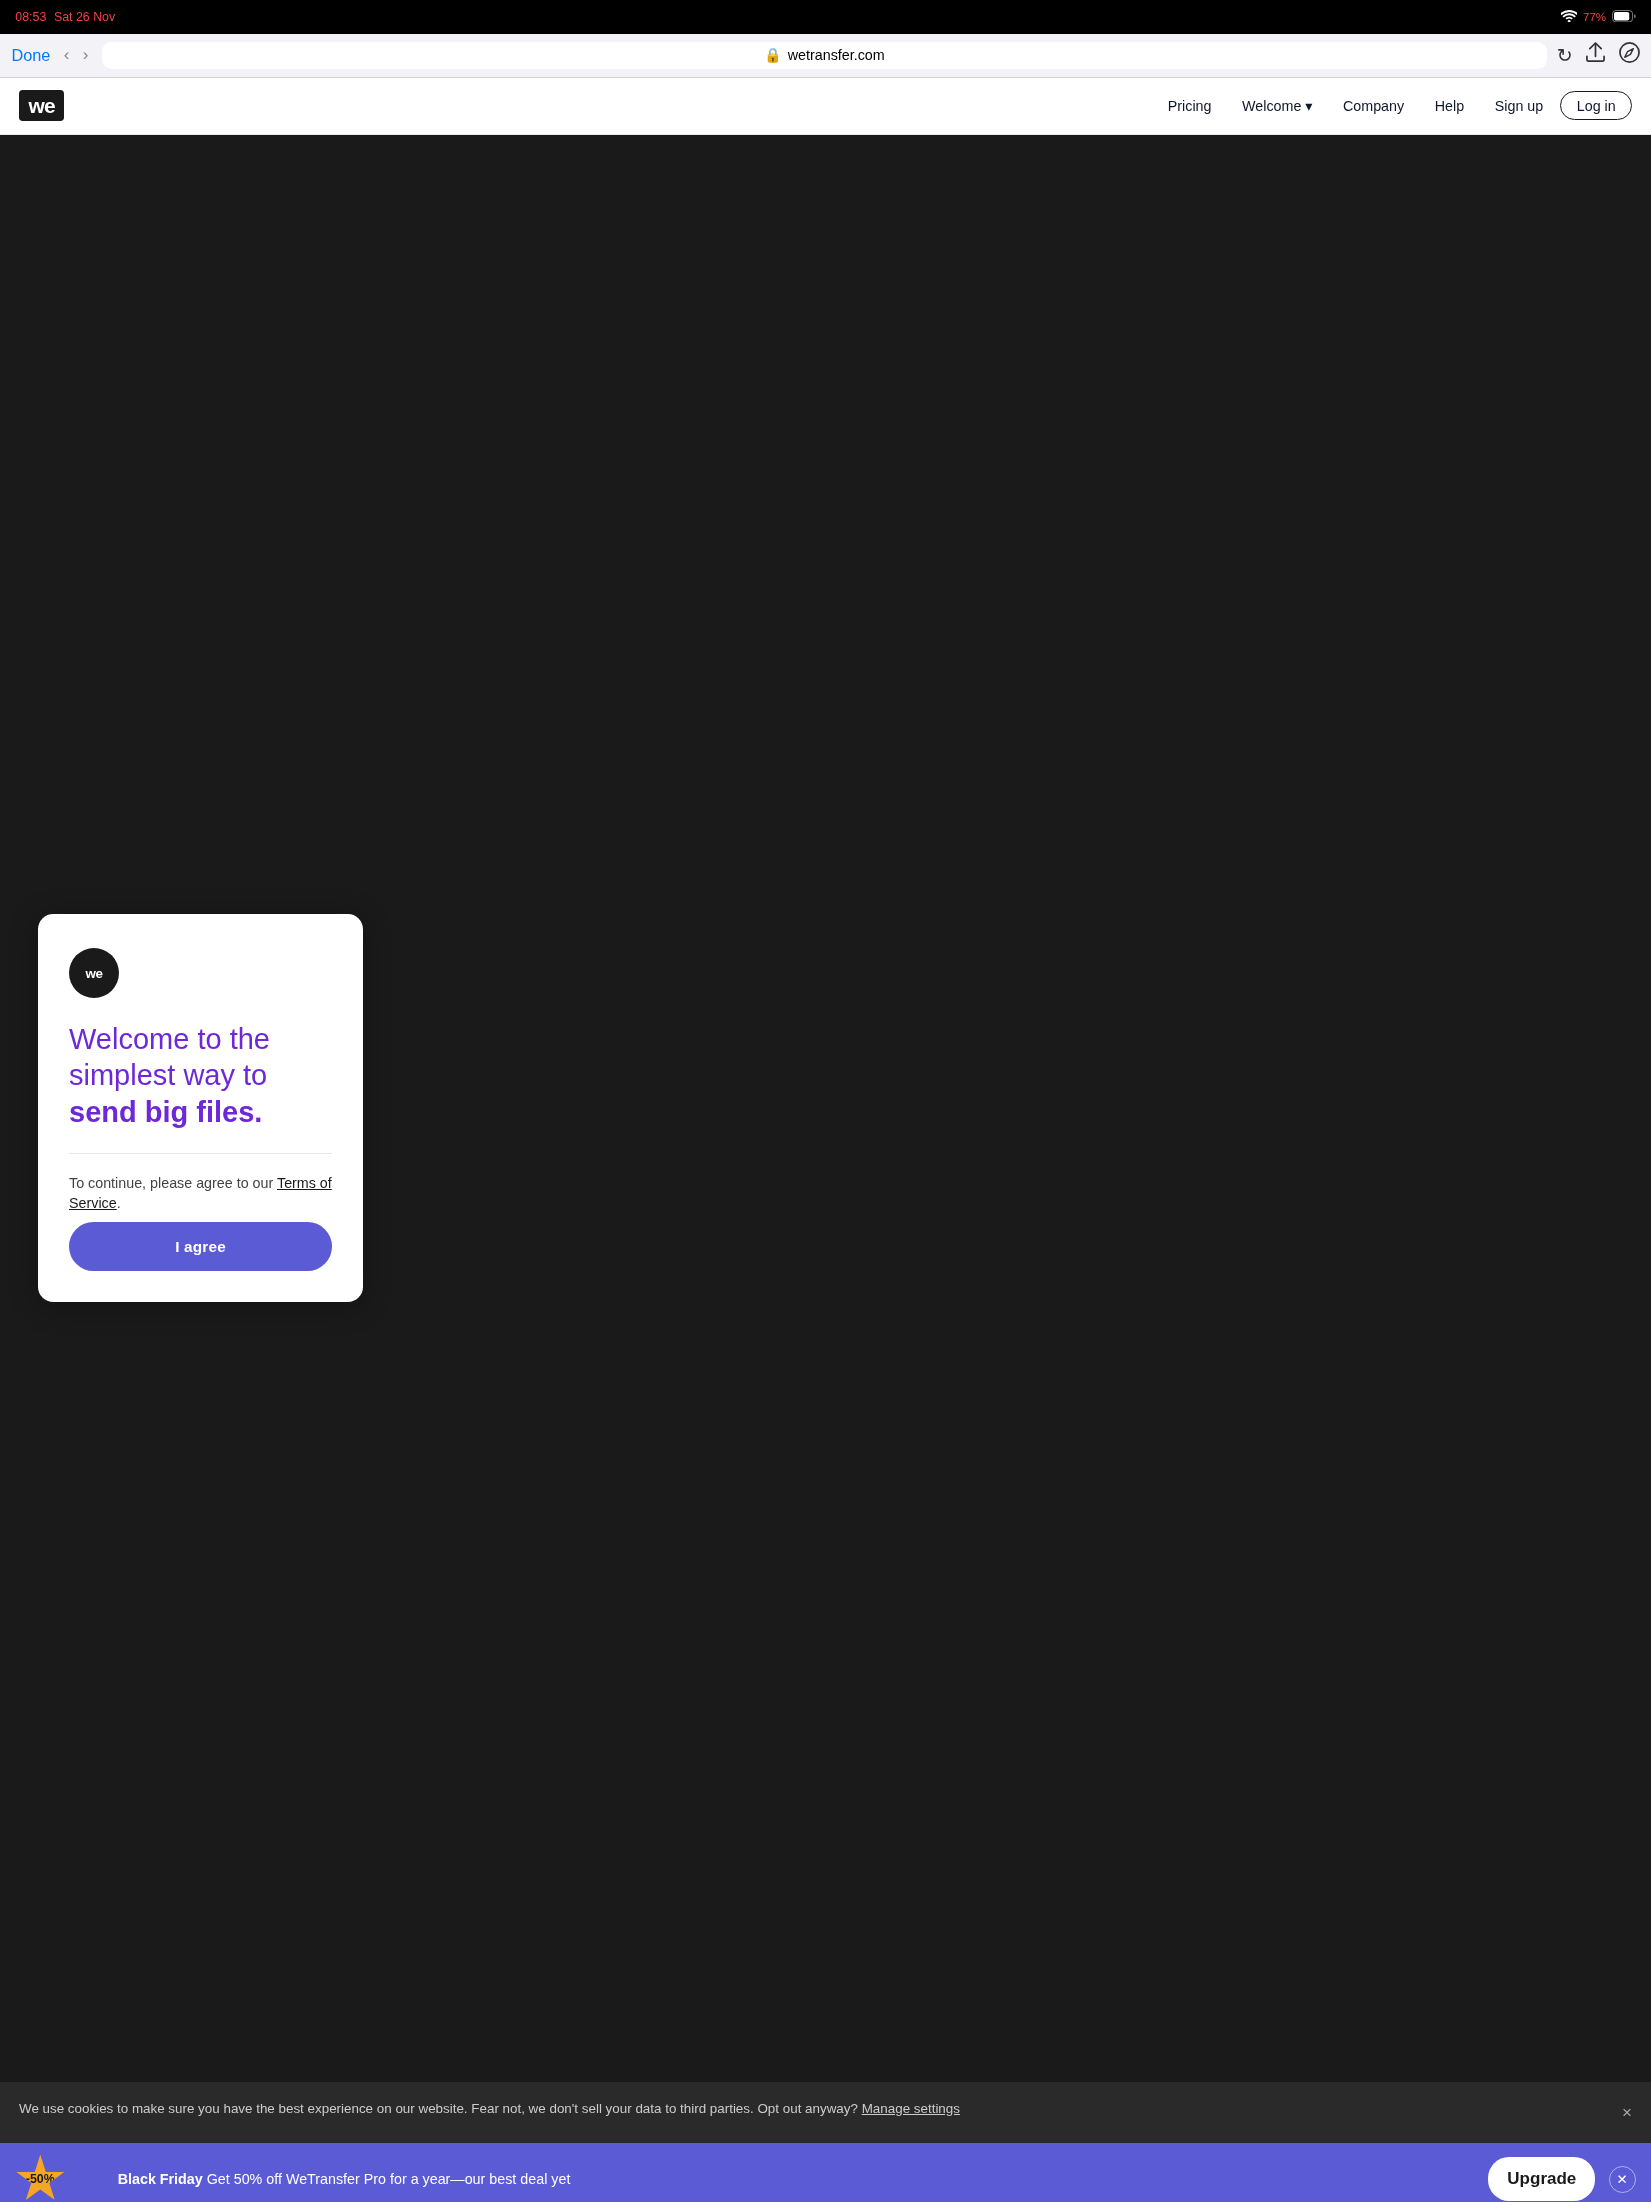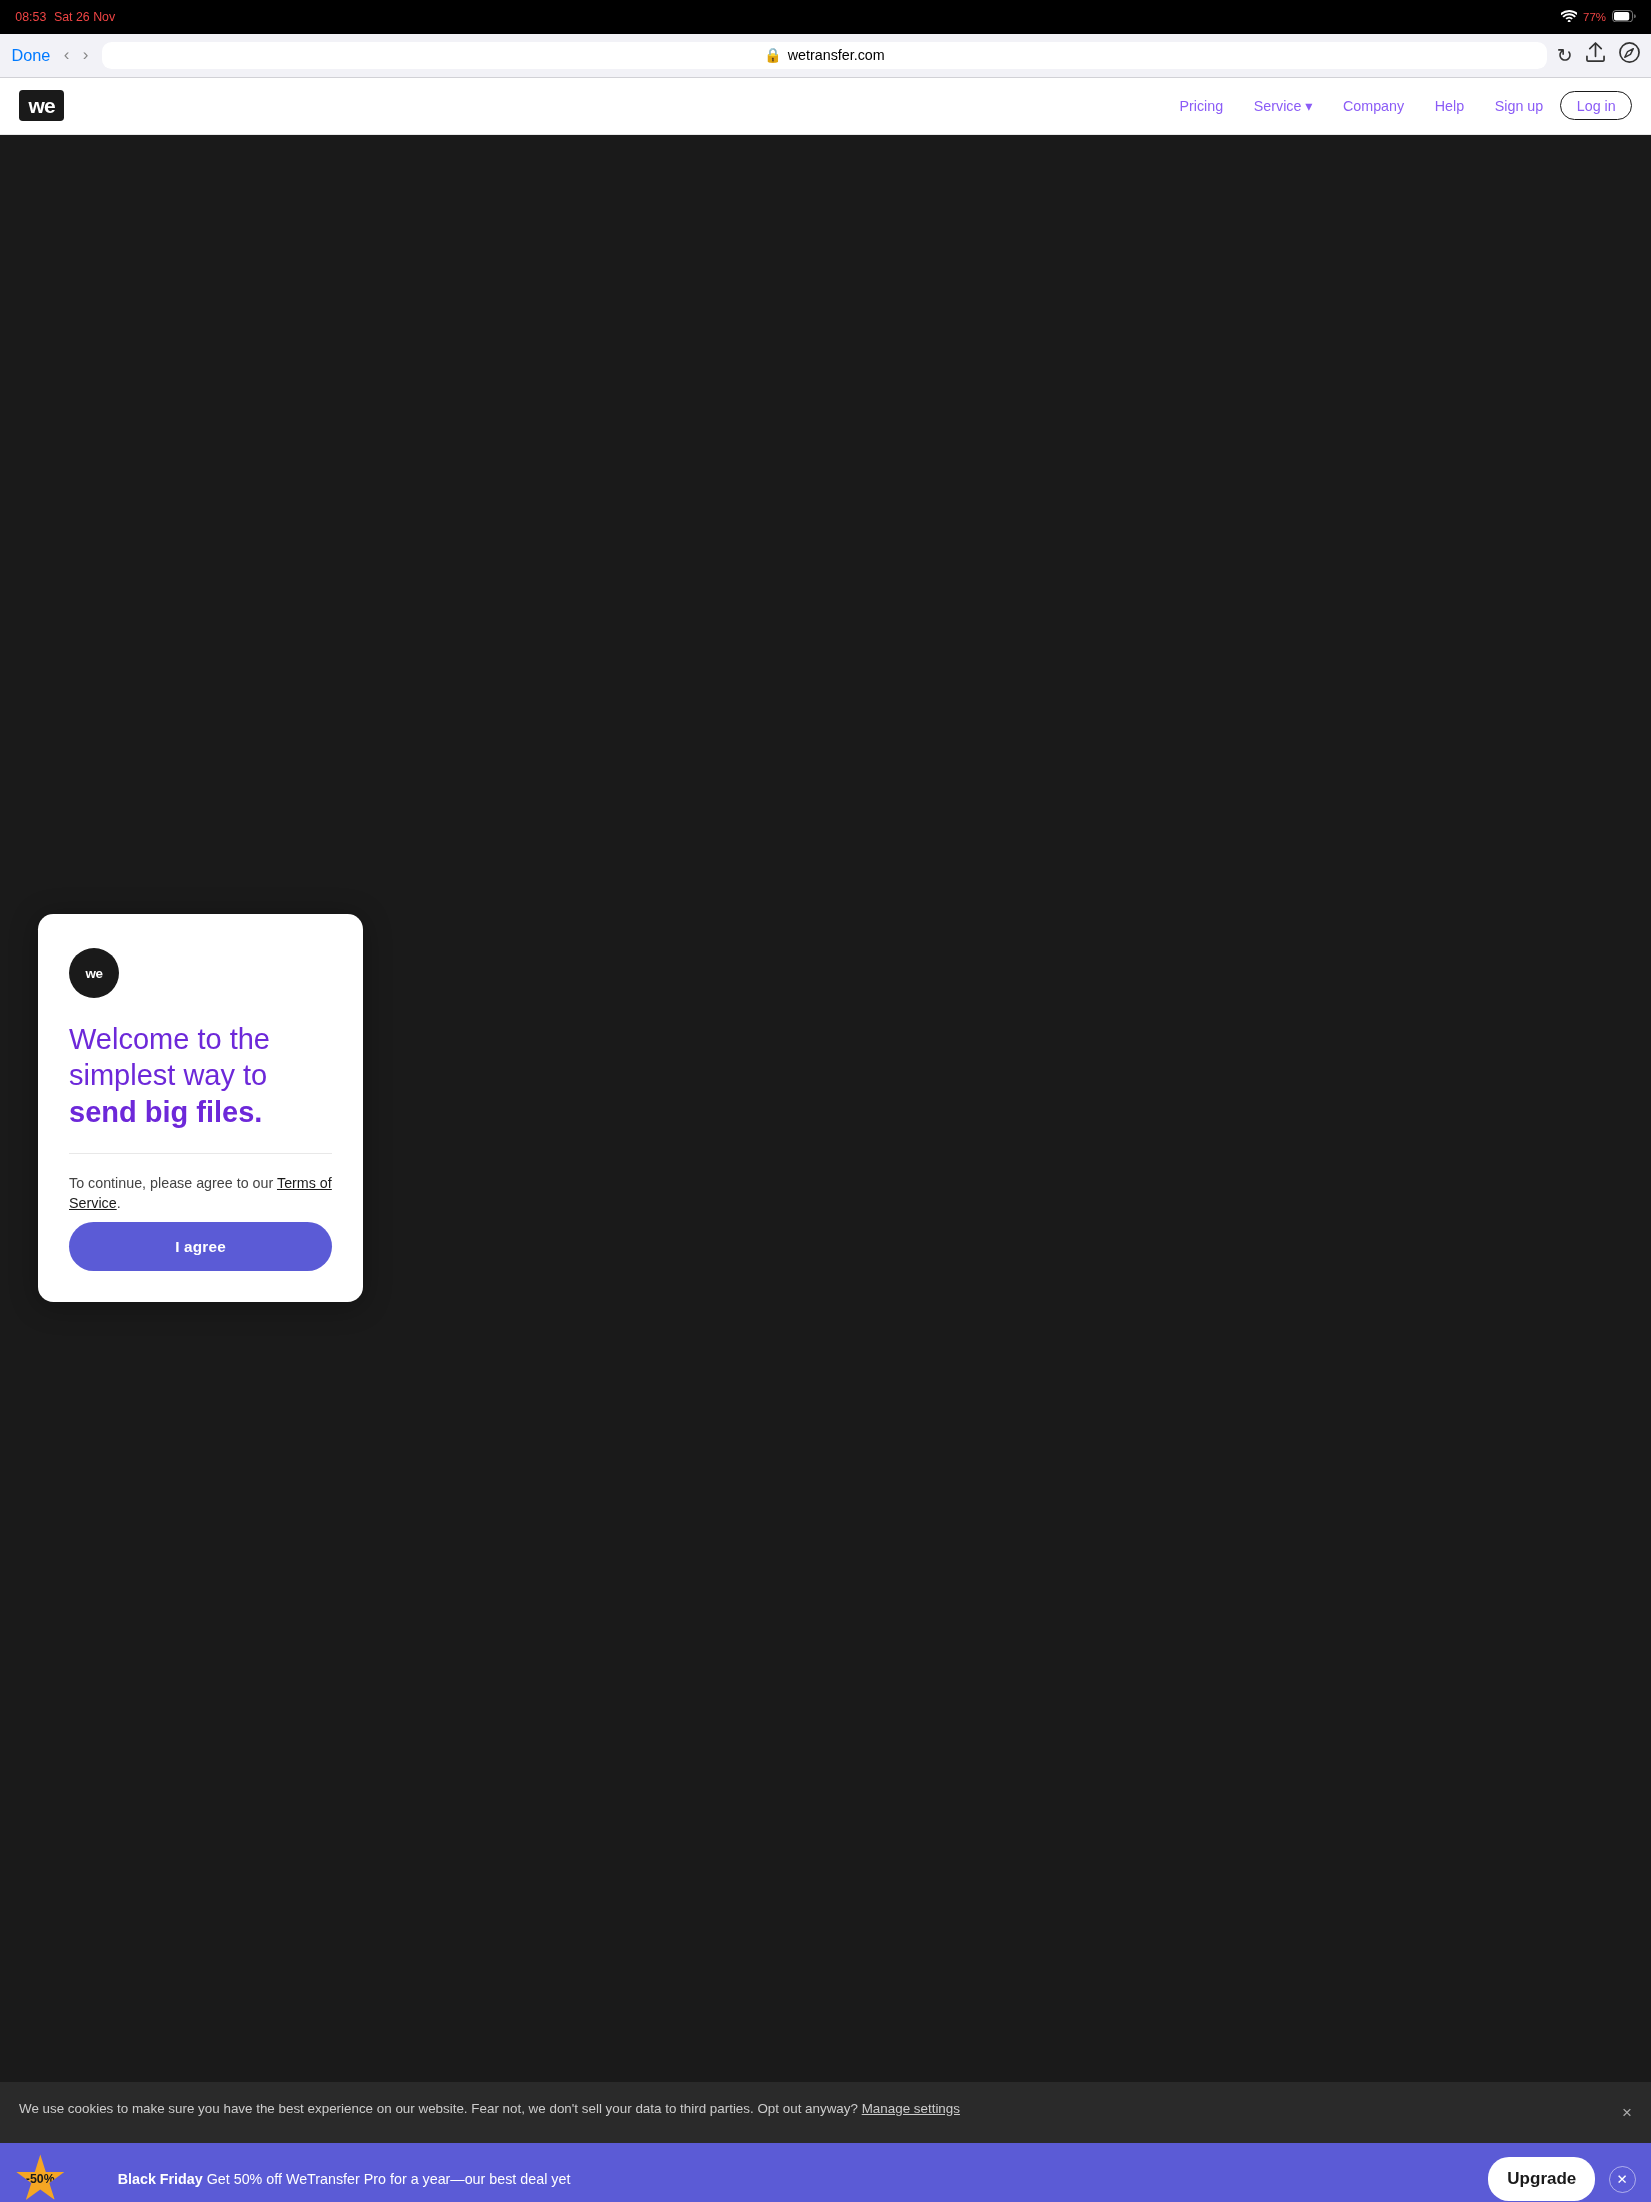--- a/index.html
+++ b/index.html
@@ -100,21 +100,21 @@
       letter-spacing: -1px;
     }
     .nav-links {
       display: flex;
       align-items: center;
       gap: 3.8px;
     }
     .nav-link {
       padding: 7.6px 13.4px;
       font-size: 14.3px;
-      color: #8b5cf6;
+      color: #0f172a;
       cursor: pointer;
       border-radius: 5.7px;
       display: flex;
       align-items: center;
       gap: 3.8px;
       font-weight: 400;
     }
     .nav-link.btn-outline {
       border: 1.4px solid #1a1a1a;
       border-radius: 19px;
@@ -330,21 +330,21 @@
 
 <div class="nav-bar">
   <div class="nav-logo">
     <span>we</span>
   </div>
   <div class="nav-links">
     <span class="nav-link">
       <span>Pricing</span>
     </span>
     <span class="nav-link">
-      <span>Service</span>
+      <span>Welcome</span>
       <span>▾</span>
     </span>
     <span class="nav-link">
       <span>Company</span>
     </span>
     <span class="nav-link">
       <span>Help</span>
     </span>
     <span class="nav-link">
       <span>Sign up</span>

